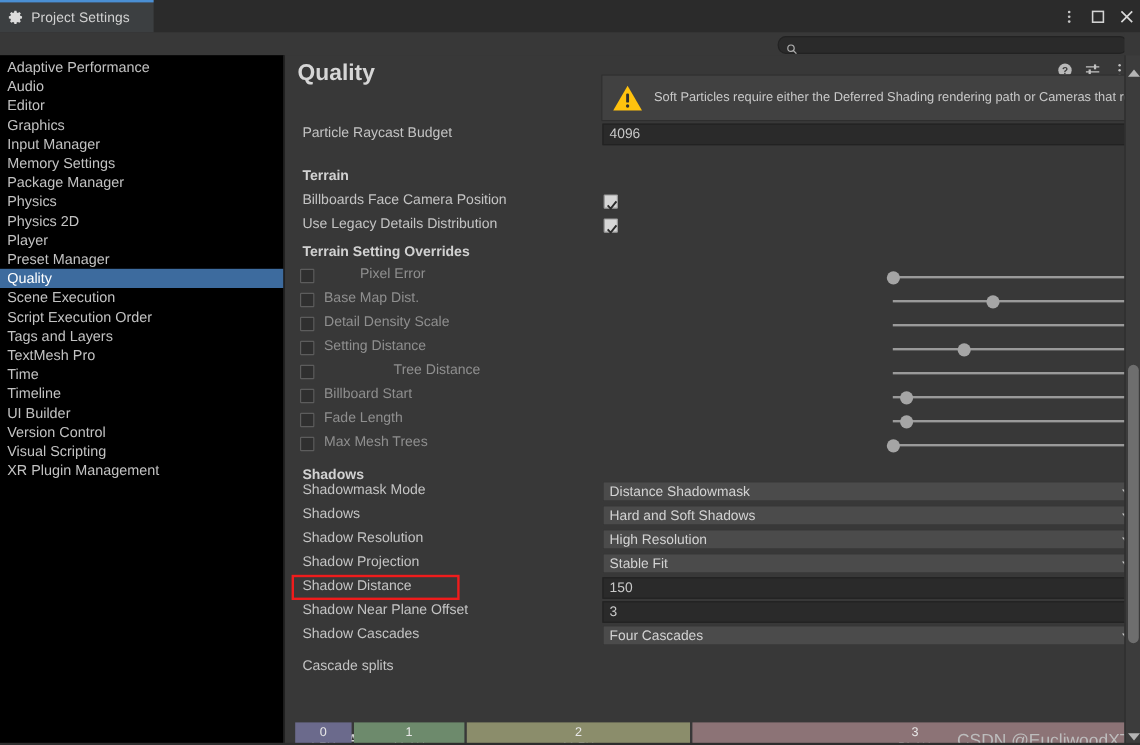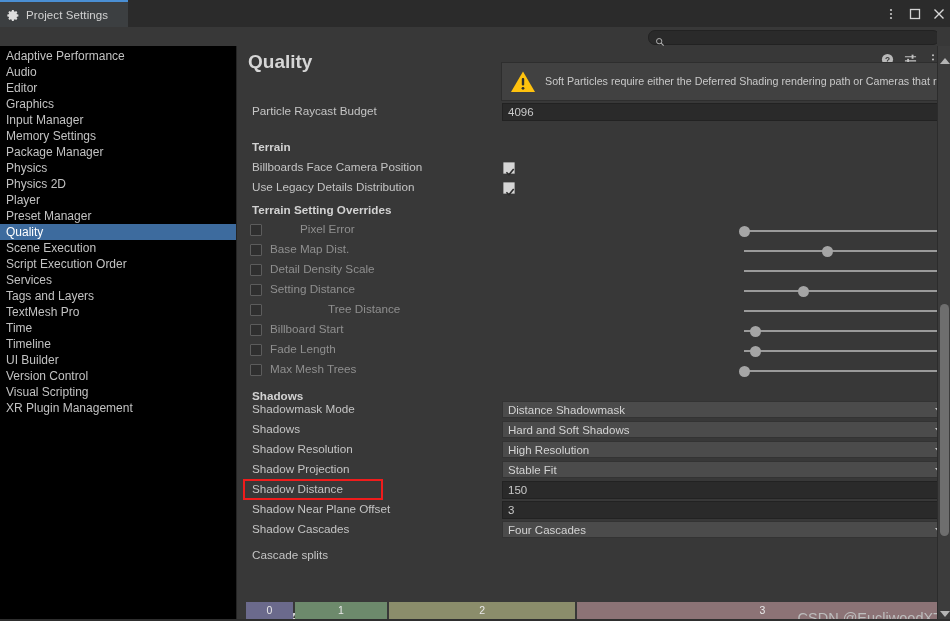--- a/index.html
+++ b/index.html
@@ -223,21 +223,20 @@
       <div class="side-item">Input Manager</div>
       <div class="side-item">Memory Settings</div>
       <div class="side-item">Package Manager</div>
       <div class="side-item">Physics</div>
       <div class="side-item">Physics 2D</div>
       <div class="side-item">Player</div>
       <div class="side-item">Preset Manager</div>
       <div class="side-item selected">Quality</div>
       <div class="side-item">Scene Execution</div>
       <div class="side-item">Script Execution Order</div>
-      <div class="side-item">Services</div>
       <div class="side-item">Tags and Layers</div>
       <div class="side-item">TextMesh Pro</div>
       <div class="side-item">Time</div>
       <div class="side-item">Timeline</div>
       <div class="side-item">UI Builder</div>
       <div class="side-item">Version Control</div>
       <div class="side-item">Visual Scripting</div>
       <div class="side-item">XR Plugin Management</div>
     </div>
 

